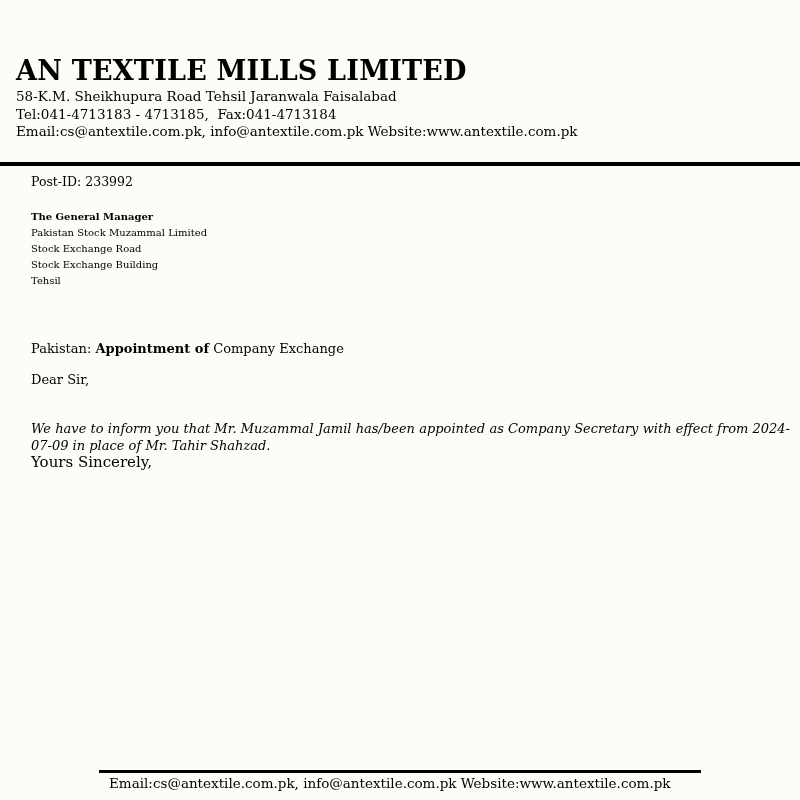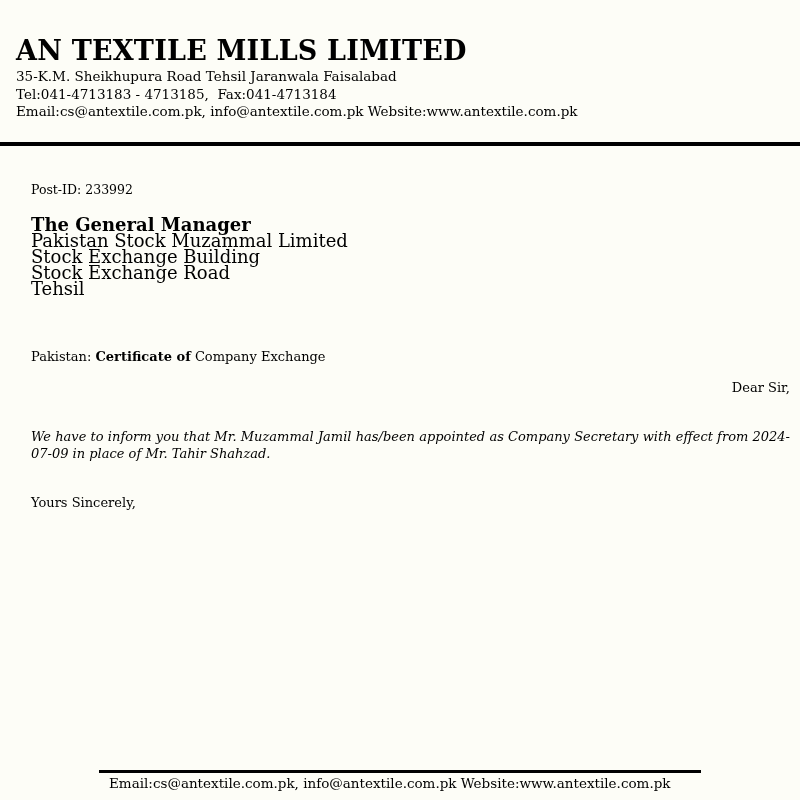--- a/index.html
+++ b/index.html
@@ -11,20 +11,21 @@
     background: #fdfdf7;
     color: #000000;
     font-family: "DejaVu Serif", serif;
     overflow: hidden;
   }
   .pre { white-space: pre-wrap; }
 
   
   .letterhead {
     padding: 35px 12px 0 16px;
+    margin-top: 20px;
   }
   .company-title {
     font-size: 27px;
     font-weight: bold;
     line-height: 32px;
     letter-spacing: 0.2px;
     font-family: "DejaVu Serif", serif;
   }
   .letterhead-line {
     font-size: 13.5px;
@@ -40,55 +41,52 @@
   }
 
   
   .content {
     padding: 8px 10px 0 31px;
     font-size: 13px;
   }
   .meta-line {
     font-size: 12.5px;
     line-height: 16px;
-    margin-top: 28px;
   }
   .recipient-block {
     margin-top: 19px;
-    font-size: 18px;
+    font-size: 10px;
     line-height: 16px;
   }
   .recipient-title { font-weight: bold; }
   .subject-line {
     margin-top: 51px;
     font-size: 13px;
     line-height: 17px;
   }
   .subject-bold { font-weight: bold; }
   .salutation {
     margin-top: 14px;
     font-size: 13px;
     line-height: 17px;
-    text-align: right;
   }
   .body-paragraph {
     margin-top: 32px;
     font-size: 13px;
     line-height: 17px;
     text-align: justify;
     font-style: italic;
   }
   .body-paragraph-2 {
     margin-top: 14px;
     font-size: 13px;
     line-height: 17px;
   }
   .closing {
-    margin-top: 32px;
-    font-size: 13px;
+    font-size: 15px;
     line-height: 17px;
   }
 
   
   .footer {
     position: absolute;
     left: 0;
     right: 0;
     bottom: 8px;
   }
@@ -106,42 +104,42 @@
     font-size: 13.5px;
     line-height: 17px;
     text-align: left;
   }
 </style>
 </head>
 <body>
 
 <div class="letterhead">
   <div class="company-title">AN TEXTILE MILLS LIMITED</div>
-  <div class="letterhead-line">35-K.M. Sheikhupura Road Tehsil Jaranwala Faisalabad</div>
+  <div class="letterhead-line">58-K.M. Sheikhupura Road Tehsil Jaranwala Faisalabad</div>
   <div class="letterhead-line pre">Tel:041-4713183 - 4713185,  Fax:041-4713184</div>
   <div class="letterhead-line">Email:cs@antextile.com.pk, info@antextile.com.pk Website:www.antextile.com.pk</div>
 </div>
 
 <div class="top-rule"></div>
 
 <div class="content">
   <div class="meta-block">
     <div class="meta-line">Post-ID: 233992</div>
   </div>
 
   <div class="recipient-block">
     <div class="recipient-title">The General Manager</div>
     <div>Pakistan Stock Muzammal Limited</div>
+    <div>Stock Exchange Road</div>
     <div>Stock Exchange Building</div>
-    <div>Stock Exchange Road</div>
     <div>Tehsil</div>
   </div>
 
   <div class="subject-line">
-    <span class="pre">Pakistan: </span><span class="subject-bold pre">Certificate of</span><span class="pre"> Company Exchange</span>
+    <span class="pre">Pakistan: </span><span class="subject-bold pre">Appointment of</span><span class="pre"> Company Exchange</span>
   </div>
 
   <div class="salutation">Dear Sir,</div>
 
   <div class="body-paragraph">We have to inform you that Mr. Muzammal Jamil has/been appointed as Company Secretary with effect from 2024-07-09 in place of Mr. Tahir Shahzad.</div>
 
 
   <div class="closing">Yours Sincerely,</div>
 </div>
 

